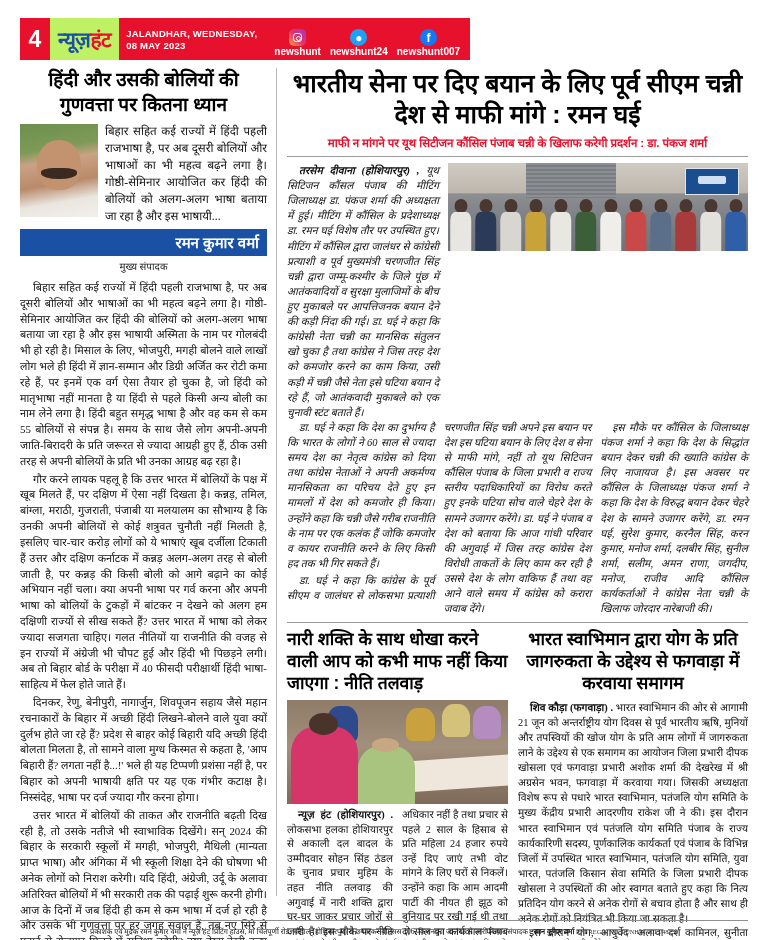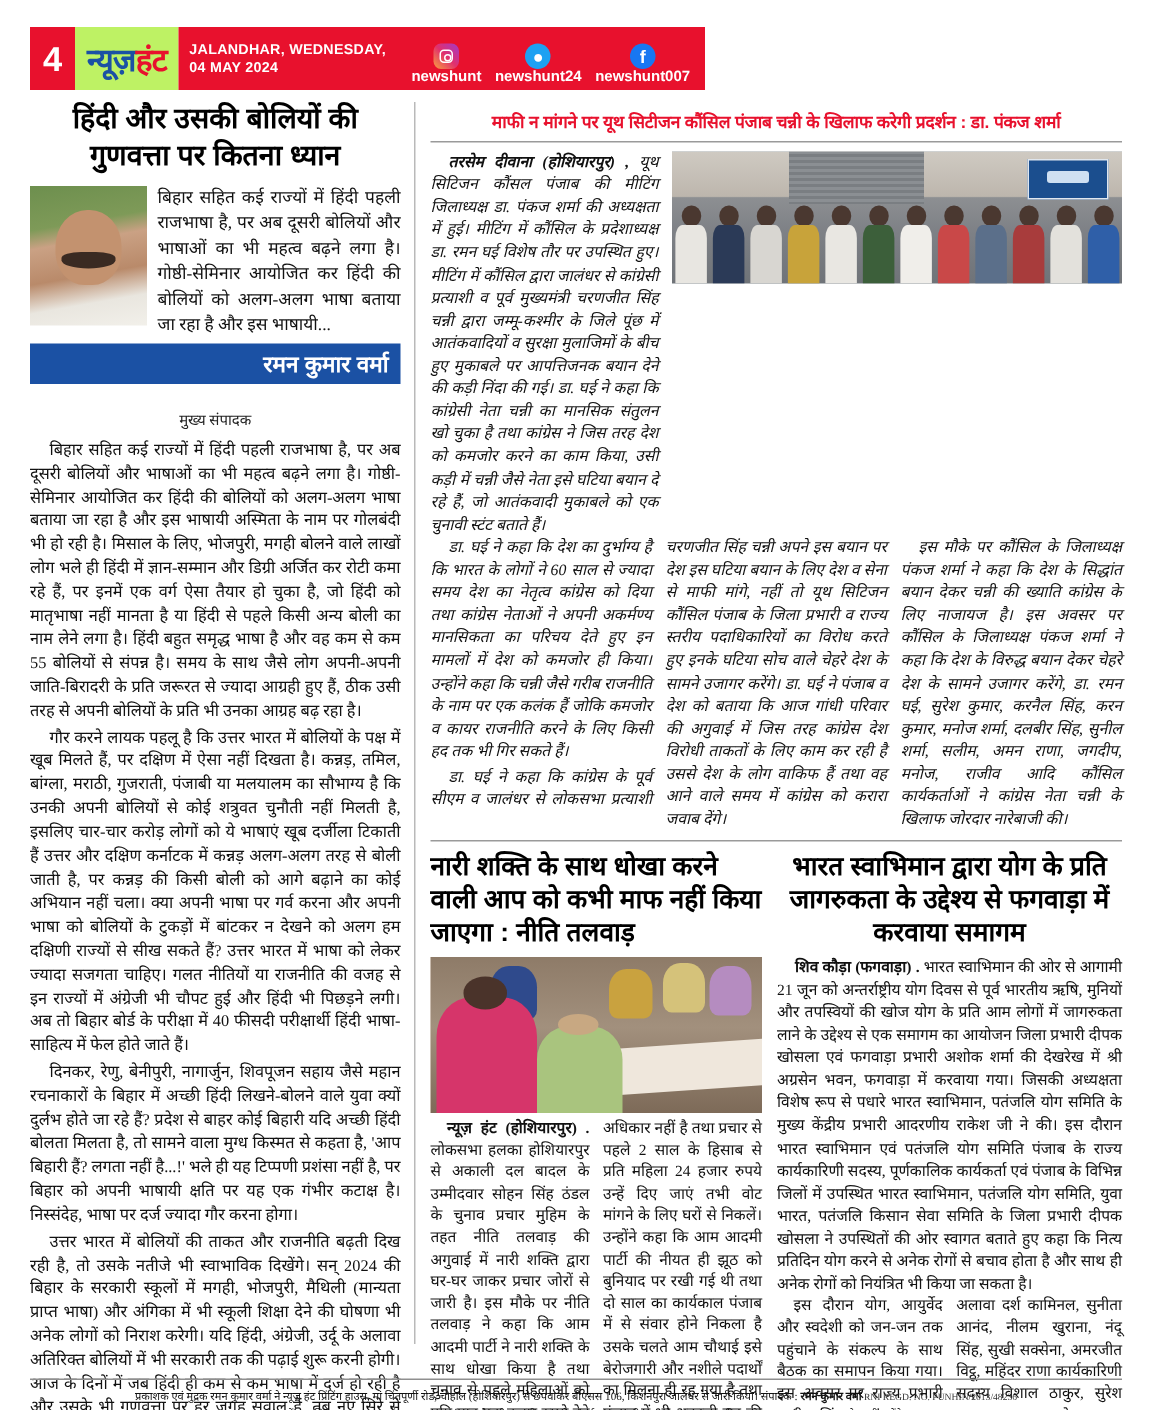--- a/index.html
+++ b/index.html
@@ -164,21 +164,21 @@
     font-family: "Liberation Sans", sans-serif;
     font-weight: bold;
     font-size: 15px;
     padding: 3px 8px 4px 0;
     margin-top: 3px;
   }
   .editor-role {
     text-align: center;
     font-size: 10px;
     color: #222;
-    margin: 16px 0 7px 0;
+    margin: 3px 0 7px 0;
   }
   .edit-body p {
     font-size: 10.9px;
     line-height: 1.45;
     text-align: justify;
     color: #111;
     text-indent: 13px;
     margin-bottom: 2px;
   }
 
@@ -294,21 +294,21 @@
 <div class="page">
 
   <div class="masthead">
     <div class="page-number">4</div>
     <div class="logo-box">
       <span class="logo-1">न्यूज़</span>
       <span class="logo-2">हंट</span>
     </div>
     <div class="date-box">
       <span>JALANDHAR, WEDNESDAY,</span>
-      <span>04 MAY 2024</span>
+      <span>08 MAY 2023</span>
     </div>
     <div class="social-box">
       <div class="social-item">
         <span class="social-glyph ig">
             <span></span>
           </span>
         <span class="social-label">newshunt</span>
       </div>
       <div class="social-item">
         <span class="social-glyph tw">●</span>
@@ -337,20 +337,21 @@
         <p>दिनकर, रेणु, बेनीपुरी, नागार्जुन, शिवपूजन सहाय जैसे महान रचनाकारों के बिहार में अच्छी हिंदी लिखने-बोलने वाले युवा क्यों दुर्लभ होते जा रहे हैं? प्रदेश से बाहर कोई बिहारी यदि अच्छी हिंदी बोलता मिलता है, तो सामने वाला मुग्ध किस्मत से कहता है, 'आप बिहारी हैं? लगता नहीं है...!' भले ही यह टिप्पणी प्रशंसा नहीं है, पर बिहार को अपनी भाषायी क्षति पर यह एक गंभीर कटाक्ष है। निस्संदेह, भाषा पर दर्ज ज्यादा गौर करना होगा।</p>
         <p>उत्तर भारत में बोलियों की ताकत और राजनीति बढ़ती दिख रही है, तो उसके नतीजे भी स्वाभाविक दिखेंगे। सन् 2024 की बिहार के सरकारी स्कूलों में मगही, भोजपुरी, मैथिली (मान्यता प्राप्त भाषा) और अंगिका में भी स्कूली शिक्षा देने की घोषणा भी अनेक लोगों को निराश करेगी। यदि हिंदी, अंग्रेजी, उर्दू के अलावा अतिरिक्त बोलियों में भी सरकारी तक की पढ़ाई शुरू करनी होगी। आज के दिनों में जब हिंदी ही कम से कम भाषा में दर्ज हो रही है और उसके भी गुणवत्ता पर हर जगह सवाल हैं, तब नए सिरे से पढ़ाई से रोजगार मिलने में सुविधा बढ़ेगी? क्या देखा-देखी उत्तर प्रदेश व मध्य प्रदेश में भी बोलियों को बढ़ावा देने की राजनीति नहीं शुरू होगी?</p>
 
       </div>
     </div>
 
     <div class="vdivide"></div>
 
     <div class="col-right">
 
+      <div class="main-head">भारतीय सेना पर दिए बयान के लिए पूर्व सीएम चन्नी देश से माफी मांगे : रमन घई</div>
       <div class="main-sub">माफी न मांगने पर यूथ सिटीजन कौंसिल पंजाब चन्नी के खिलाफ करेगी प्रदर्शन : डा. पंकज शर्मा</div>
       <div class="hr-thin"></div>
 
       <div class="lead-row">
         <div class="lead-col">
           <p><span class="byline">तरसेम दीवाना (होशियारपुर) ,</span> <span>यूथ सिटिजन कौंसल पंजाब की मीटिंग जिलाध्यक्ष डा. पंकज शर्मा की अध्यक्षता में हुई। मीटिंग में कौंसिल के प्रदेशाध्यक्ष डा. रमन घई विशेष तौर पर उपस्थित हुए। मीटिंग में कौंसिल द्वारा जालंधर से कांग्रेसी प्रत्याशी व पूर्व मुख्यमंत्री चरणजीत सिंह चन्नी द्वारा जम्मू-कश्मीर के जिले पूंछ में आतंकवादियों व सुरक्षा मुलाजिमों के बीच हुए मुकाबले पर आपत्तिजनक बयान देने की कड़ी निंदा की गई। डा. घई ने कहा कि कांग्रेसी नेता चन्नी का मानसिक संतुलन खो चुका है तथा कांग्रेस ने जिस तरह देश को कमजोर करने का काम किया, उसी कड़ी में चन्नी जैसे नेता इसे घटिया बयान दे रहे हैं, जो आतंकवादी मुकाबले को एक चुनावी स्टंट बताते हैं।</span></p>
         </div>
         <div class="photo-group">
           <div class="pg-wall"></div>
           <div class="pg-shutter"></div>

